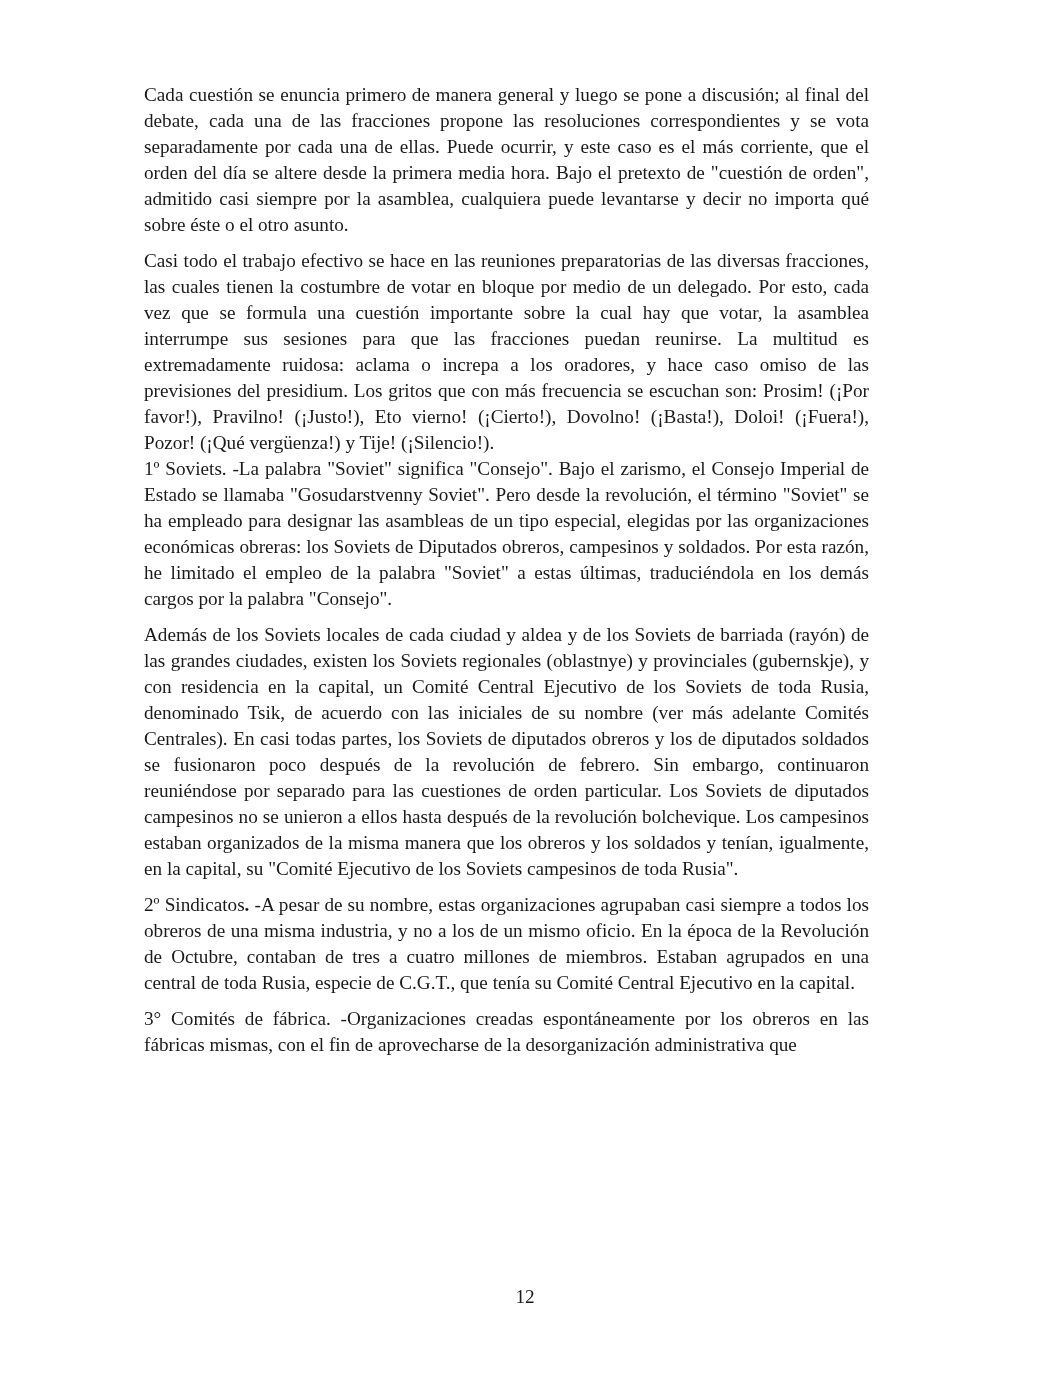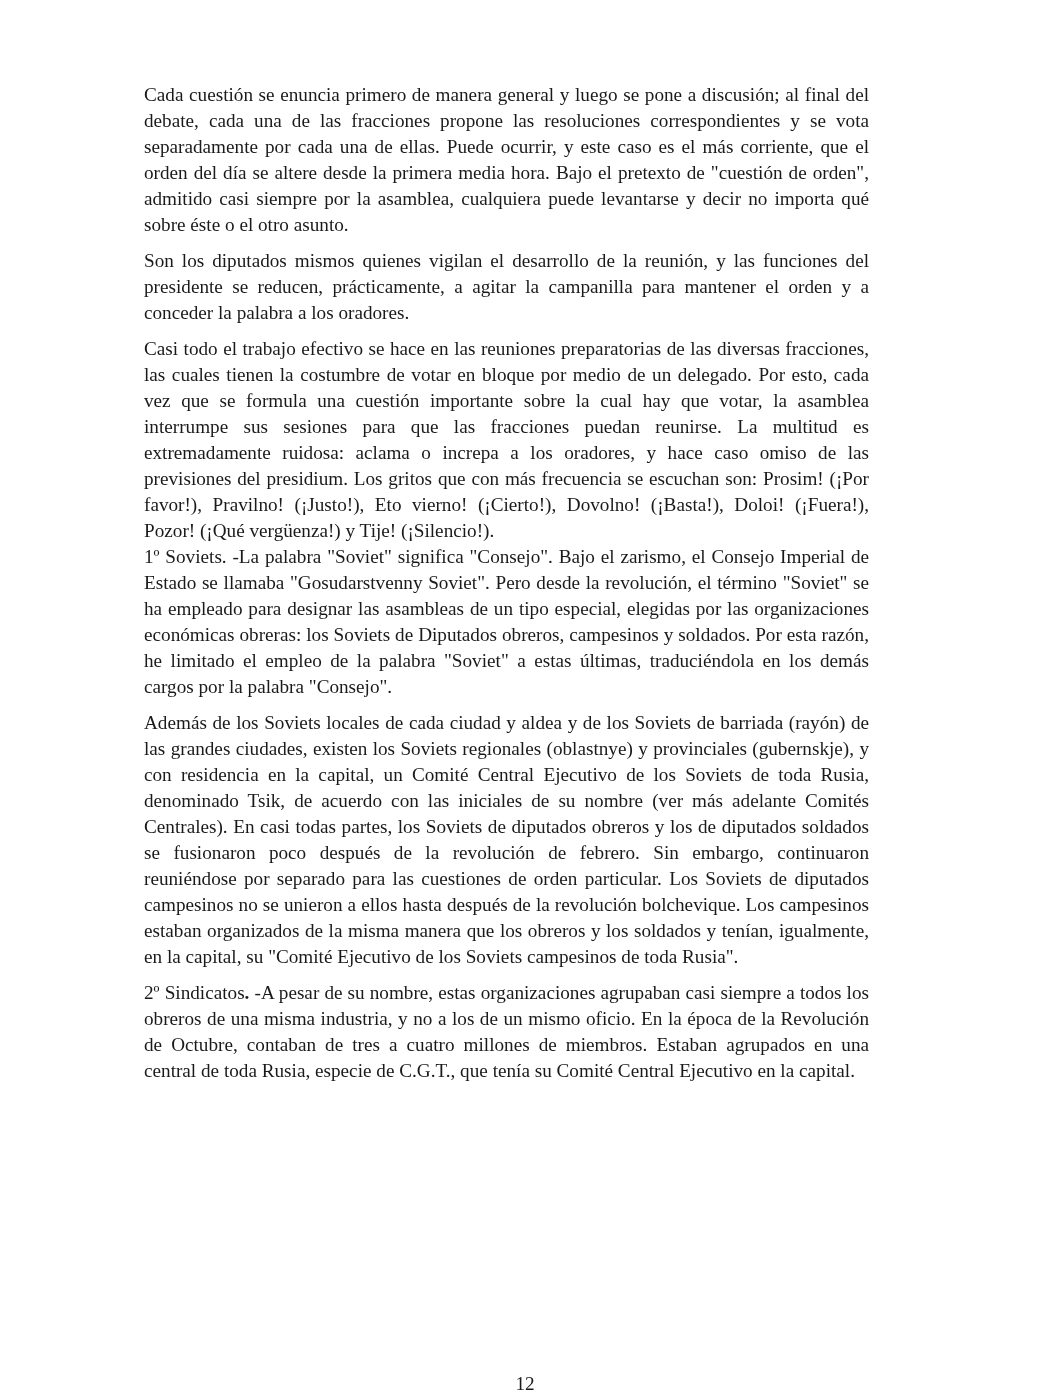--- a/index.html
+++ b/index.html
@@ -37,39 +37,41 @@
       font-variant: small-caps;
       letter-spacing: 0;
     }
     .heading .cap { font-size: 18.5px; }
     .lead { }
     .lead-dot { font-weight: bold; font-style: normal; }
     .page-number {
       position: absolute;
       left: 0;
       width: 1050px;
-      top: 1371px;
+      top: 1284px;
       text-align: center;
       font-size: 19.2px;
       line-height: 26px;
     }
   </style>
 </head>
 <body>
 
 <div class="page">
   <p class="para p1">Cada cuestión se enuncia primero de manera general y luego se pone a discusión; al final del debate, cada una de las fracciones propone las resoluciones correspondientes y se vota separadamente por cada una de ellas. Puede ocurrir, y este caso es el más co­rriente, que el orden del día se altere desde la primera media hora. Bajo el pretexto de "cuestión de orden", admitido casi siempre por la asamblea, cualquiera puede levantarse y decir no importa qué sobre éste o el otro asunto.</p>
-  <p class="para p2">Son los diputados mismos quienes vigilan el desarrollo de la reunión, y las funciones del presidente se reducen, prácticamente, a agitar la campanilla para mantener el orden y a conceder la palabra a los oradores.</p>
   <p class="para p3">Casi todo el trabajo efectivo se hace en las reuniones preparatorias de las diversas frac­ciones, las cuales tienen la costumbre de votar en bloque por medio de un delegado. Por esto, cada vez que se formula una cuestión importante sobre la cual hay que votar, la asamblea interrumpe sus sesiones para que las fracciones puedan reunirse. La multitud es extremadamente ruidosa: aclama o increpa a los oradores, y hace caso omiso de las previsiones del presidium. Los gritos que con más frecuencia se escuchan son: Prosim! (¡Por favor!), Pravilno! (¡Justo!), Eto vierno! (¡Cierto!), Dovolno! (¡Basta!), Doloi! (¡Fuera!), Pozor! (¡Qué vergüenza!) y Tije! (¡Silencio!).</p>
 
 
   <p class="para">
     <span class="lead">1º Soviets.</span><span> -La palabra "Soviet" significa "Consejo". Bajo el zarismo, el Consejo Impe­rial de Estado se llamaba "Gosudarstvenny Soviet". Pero desde la revolución, el término "Soviet" se ha empleado para designar las asambleas de un tipo especial, elegidas por las organizaciones económicas obreras: los Soviets de Diputados obreros, campesinos y soldados. Por esta razón, he limitado el empleo de la palabra "Soviet" a estas últimas, traduciéndola en los demás cargos por la palabra "Consejo".</span>
   </p>
   <p class="para">
     <span>Además de los Soviets locales de cada ciudad y aldea y de los Soviets de barriada (ra­yón) de las grandes ciudades, existen los Soviets regionales (oblastnye) y provinciales (gubernskje), y con residencia en la capital, un Comité Central Ejecutivo de los Soviets de toda Rusia, denominado Tsik, de acuerdo con las iniciales de su nombre (ver más adelante Comités Centrales). En casi todas partes, los Soviets de diputados obreros y los de diputados soldados se fusionaron poco después de la revolución de febrero. Sin em­bargo, continuaron reuniéndose por separado para las cuestiones de orden particular. Los Soviets de diputados campesinos no se unieron a ellos hasta después de la revolu­ción bolchevique. Los campesinos estaban organizados de la misma manera que los obreros y los soldados y tenían, igualmente, en la capital, su "Comité Ejecutivo de los Soviets campesinos de toda Rusia".</span>
   </p>
   <p class="para">
     <span class="lead">2º  Sindicatos</span><span class="lead-dot">.</span><span> -A pesar de su nombre, estas organizaciones agrupaban casi siempre a todos los obreros de una misma industria, y no a los de un mismo oficio. En la época de la Revolución de Octubre, contaban de tres a cuatro millones de miembros. Estaban agrupados en una central de toda Rusia, especie de C.G.T., que tenía su Comité Central Ejecutivo en la capital.</span>
   </p>
+  <p class="para">
+    <span class="lead">3° Comités de fábrica.</span><span> -Organizaciones creadas espontáneamente por los obreros en las fábricas mismas, con el fin de aprovecharse de la desorganización administrativa que</span>
+  </p>
 </div>
 
 <div class="page-number">12</div>
 
 </body></html>

